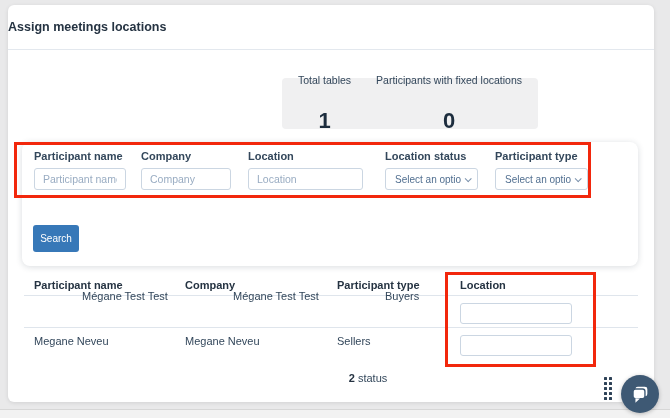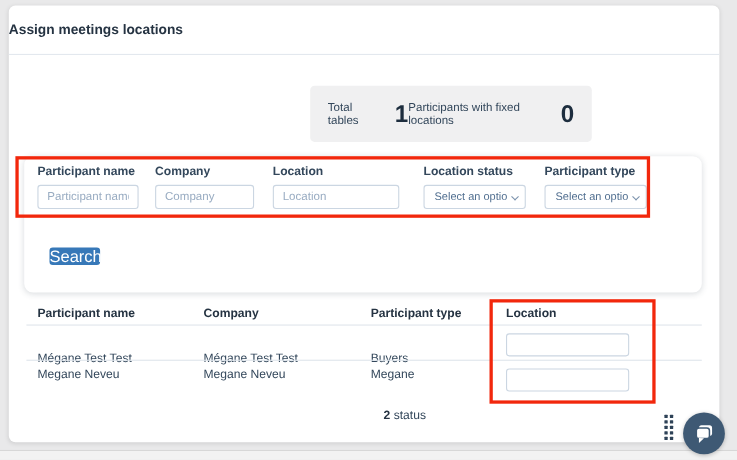--- a/index.html
+++ b/index.html
@@ -26,21 +26,21 @@
   .card-header{ position:absolute; left:0; top:0; width:100%; height:45px;
     border-bottom:1px solid var(--divider); display:flex; align-items:center; }
   .card-title{ font-size:12.5px; font-weight:bold; color:var(--text-dark); }
 
   .intro-text{ position:absolute; left:14px; top:64px; width:262px;
     font-size:11px; line-height:16px; color:var(--text-body); }
 
   .stats-box{ position:absolute; left:274px; top:73px; width:256px; height:51px;
     background:#f0f0f1; border-radius:4px; display:flex; align-items:center;
     justify-content:space-between; padding:0 16px 0 16px; }
-  .stat{ display:flex; align-items:center; gap:22px; }
+  .stat{ display:flex; align-items:center; gap:22px;flex-direction:column; }
   .stat-label{ font-size:10.5px; color:var(--text-body); }
   .stat-value{ font-size:22px; font-weight:bold; color:#1d2d3e; }
 
   .filter-card{ position:absolute; left:14px; top:137px; width:616px; height:124px;
     background:#fff; border-radius:8px; box-shadow:0 1px 6px rgba(45,62,80,.18); }
   .field{ position:absolute; top:8px; }
   .field-label{ display:block; font-size:11px; font-weight:bold; color:var(--text-body); margin-bottom:6px; }
   .text-input{ display:block; height:22px; border:1px solid var(--input-border); border-radius:3px;
     font-family:inherit; font-size:10.5px; color:var(--text-body); padding:0 8px; background:#fff; outline:none; }
   .text-input::placeholder{ color:var(--muted); }
@@ -49,31 +49,31 @@
     background:#fff; cursor:pointer; }
   .select-text{ font-size:10px; color:#516f90; white-space:nowrap; overflow:hidden; }
   .chevron{ width:5px; height:5px; border-right:1.4px solid #7c93ad; border-bottom:1.4px solid #7c93ad;
     transform:rotate(45deg) translateY(-1px); flex:0 0 auto; margin-left:4px; }
   .f0{ left:12px; }  .f0 .text-input{ width:92px; }
   .f1{ left:119px; } .f1 .text-input{ width:90px; }
   .f2{ left:226px; } .f2 .text-input{ width:115px; }
   .f3{ left:363px; } .f3 .select-box{ width:93px; }
   .f4{ left:473px; } .f4 .select-box{ width:93px; }
 
-  .search-btn{ position:absolute; left:23px; top:83px; width:46px; height:16px;
+  .search-btn{ position:absolute; left:11px; top:83px; width:46px; height:27px;
     background:var(--btn-blue); color:#fff; border:none; border-radius:3px;
-    font-family:inherit; font-size:15px; cursor:pointer; }
+    font-family:inherit; font-size:10px; cursor:pointer; }
 
   .results-table{ position:absolute; left:0; top:267px; width:646px; height:130px; }
   .th,.td{ position:absolute; font-size:11px; white-space:nowrap; }
   .th{ font-weight:bold; color:var(--text-dark); top:7px; }
   .col1{ left:26px; } .col2{ left:177px; } .col3{ left:329px; } .col4{ left:452px; }
   .hr{ position:absolute; left:16px; right:16px; height:1px; background:#dfe5ec; }
   .hr-head{ top:23px; } .hr-row1{ top:55px; }
-  .row1 .td{ top:48px; } .row2 .td{ top:63px; }
+  .row1 .td{ top:18px;margin-left:48px; } .row2 .td{ top:63px; }
   .loc-input{ position:absolute; left:452px; width:112px; height:21px;
     border:1px solid var(--input-border); border-radius:3px; background:#fff;
     font-family:inherit; font-size:10.5px; padding:0 6px; color:var(--text-body); outline:none; }
   .loc-1{ top:31px; } .loc-2{ top:63px; }
   .results-count{ position:absolute; left:275px; width:170px; top:100px;
     text-align:center; font-size:11px; color:var(--text-body); }
   .results-count b{ color:var(--text-dark); }
 
   .hl-box{ position:absolute; border:3px solid var(--accent-red); z-index:40; pointer-events:none; }
   .hl-filters{ left:14px; top:142px; width:577px; height:56px; }
@@ -157,21 +157,21 @@
         <span class="td col1">Mégane Test Test</span>
         <span class="td col2">Mégane Test Test</span>
         <span class="td col3">Buyers</span>
       </div>
       <input class="loc-input loc-1" type="text" value="" style="">
       <div class="hr hr-row1"></div>
 
       <div class="row2">
         <span class="td col1">Megane Neveu</span>
         <span class="td col2">Megane Neveu</span>
-        <span class="td col3">Megane</span>
+        <span class="td col3">Sellers</span>
       </div>
       <input class="loc-input loc-2" type="text" value="" style="">
 
       <div class="results-count">
         <b>2</b>
         <span>status</span>
       </div>
     </div>
   </div>
 

